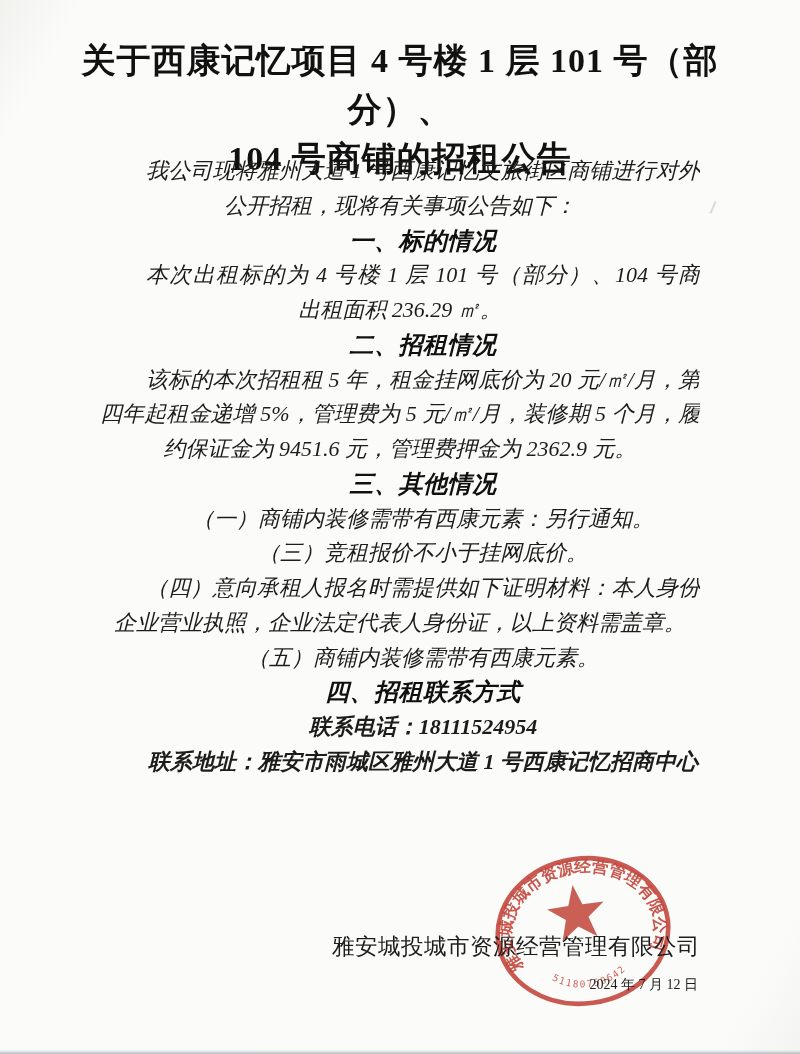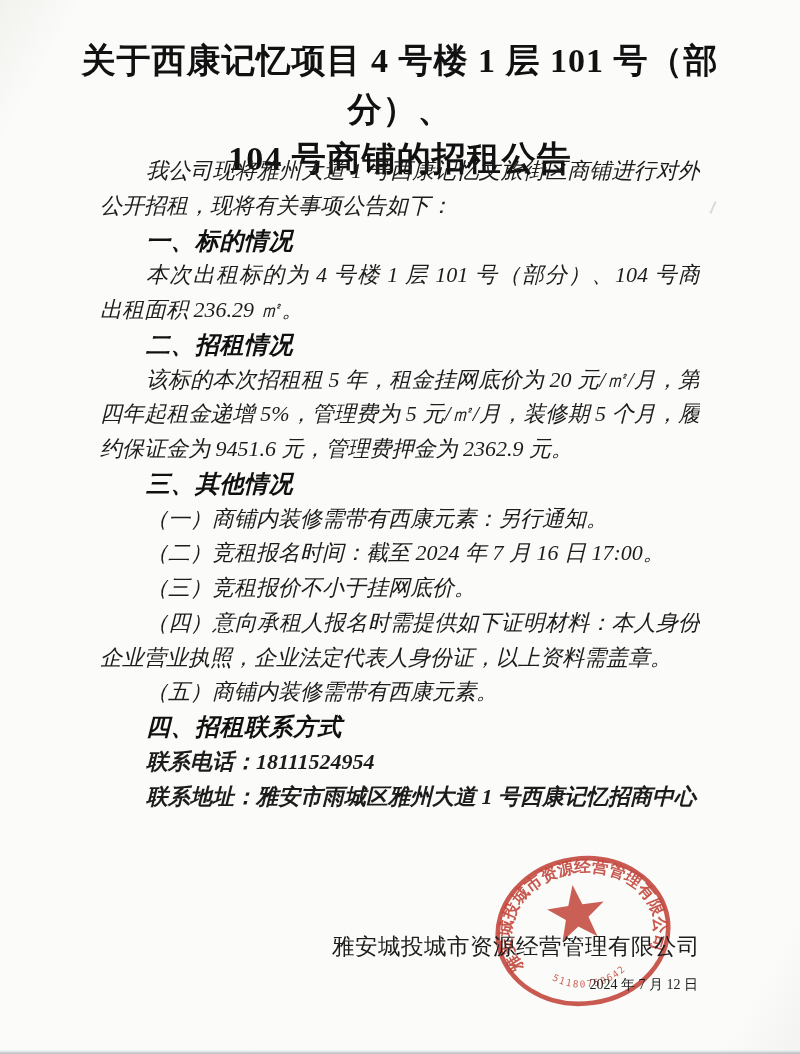--- a/index.html
+++ b/index.html
@@ -19,21 +19,21 @@
   }
   .page{position:absolute;inset:0;}
   .title{
     position:absolute;top:36px;left:40px;width:720px;
     text-align:center;font-weight:bold;font-size:34px;line-height:49px;
     letter-spacing:1px;color:#111;
   }
   .content{position:absolute;left:100px;top:154px;width:600px;font-style:italic;}
   .line{
     height:34.75px;line-height:34.75px;font-size:22px;
-    white-space:nowrap;color:var(--ink);
+    white-space:nowrap;color:var(--ink);text-align:center;
   }
   .line.indent{padding-left:46px;}
   .line.full{white-space:normal;text-align:justify;text-align-last:justify;overflow:hidden;}
   .line.heading{
     font-family:"Liberation Sans","DejaVu Sans",sans-serif;
     font-weight:bold;font-size:24px;color:#101010;letter-spacing:.5px;
   }
   .line.contact{font-weight:bold;}
   .signature-company{
     position:absolute;top:931px;right:100px;z-index:3;
@@ -82,21 +82,20 @@
     <div class="line">公开招租，现将有关事项公告如下：</div>
     <div class="line indent heading">一、标的情况</div>
     <div class="line indent full">本次出租标的为 4 号楼 1 层 101 号（部分）、104 号商铺，</div>
     <div class="line">出租面积 236.29 ㎡。</div>
     <div class="line indent heading">二、招租情况</div>
     <div class="line indent full">该标的本次招租租 5 年，租金挂网底价为 20 元/㎡/月，第</div>
     <div class="line full">四年起租金递增 5%，管理费为 5 元/㎡/月，装修期 5 个月，履</div>
     <div class="line">约保证金为 9451.6 元，管理费押金为 2362.9 元。</div>
     <div class="line indent heading">三、其他情况</div>
     <div class="line indent">（一）商铺内装修需带有西康元素：另行通知。</div>
-    <div class="line indent">（二）竞租报名时间：截至 2024 年 7 月 16 日 17:00。</div>
     <div class="line indent">（三）竞租报价不小于挂网底价。</div>
     <div class="line indent full">（四）意向承租人报名时需提供如下证明材料：本人身份证，</div>
     <div class="line">企业营业执照，企业法定代表人身份证，以上资料需盖章。</div>
     <div class="line indent">（五）商铺内装修需带有西康元素。</div>
     <div class="line indent heading">四、招租联系方式</div>
     <div class="line indent contact">联系电话：18111524954</div>
     <div class="line indent contact">联系地址：雅安市雨城区雅州大道 1 号西康记忆招商中心</div>
   </div>
 
   <div class="stamp">

